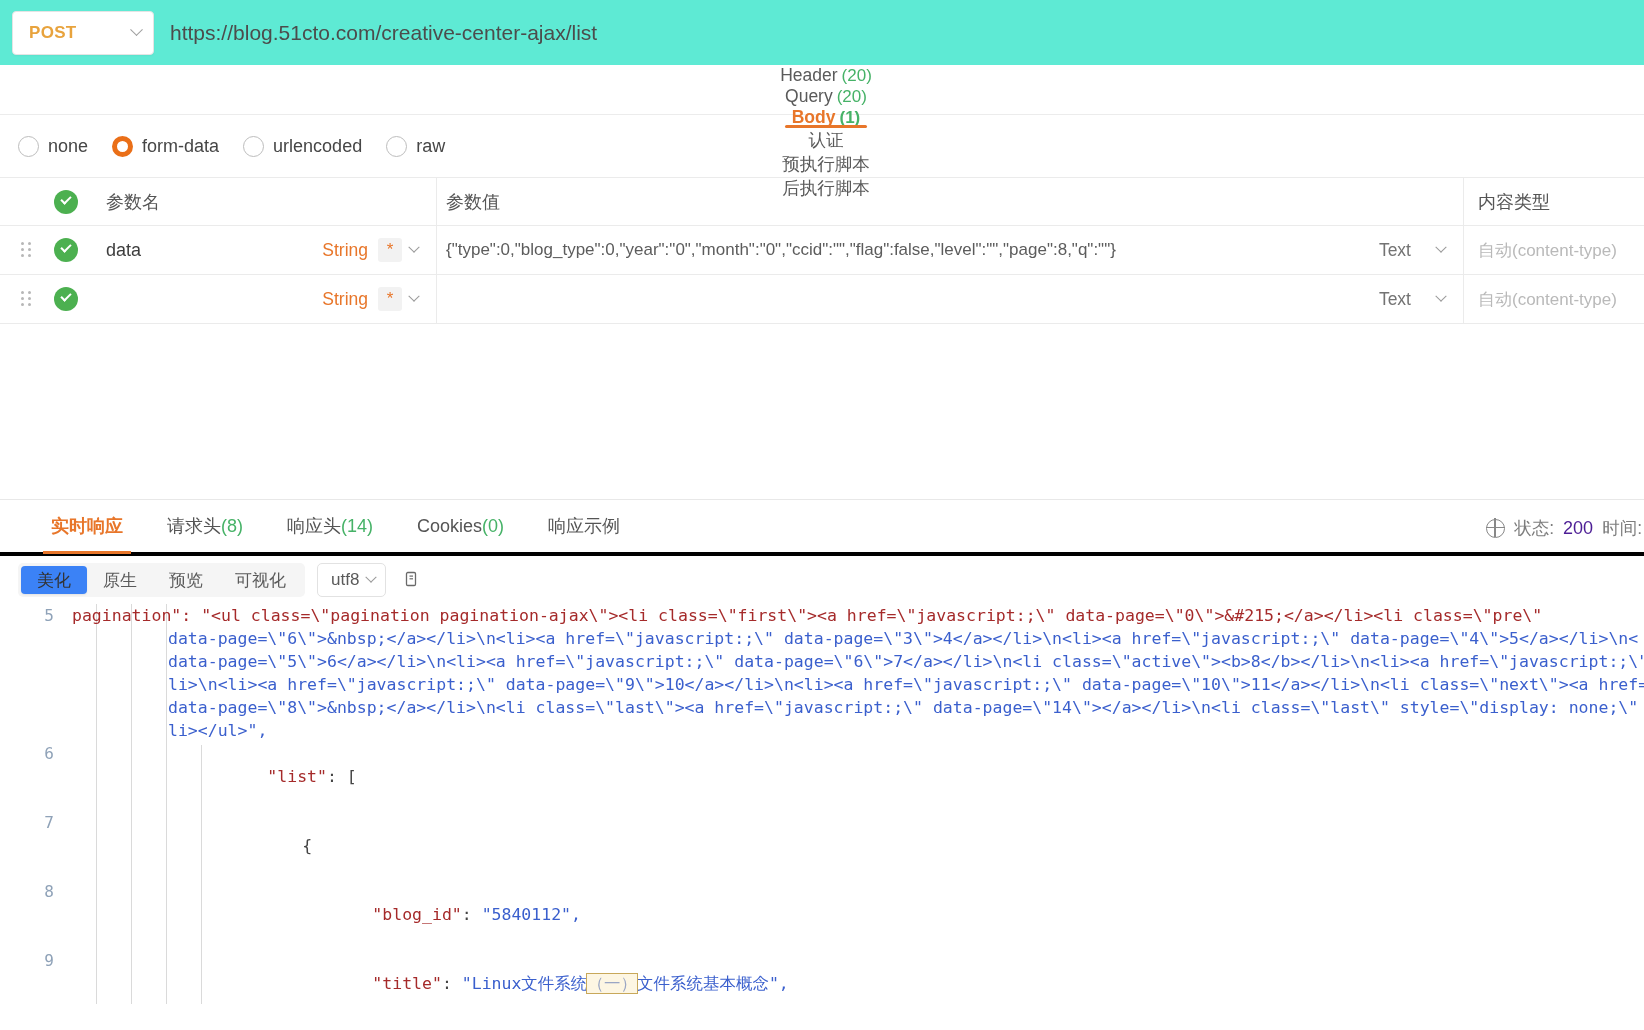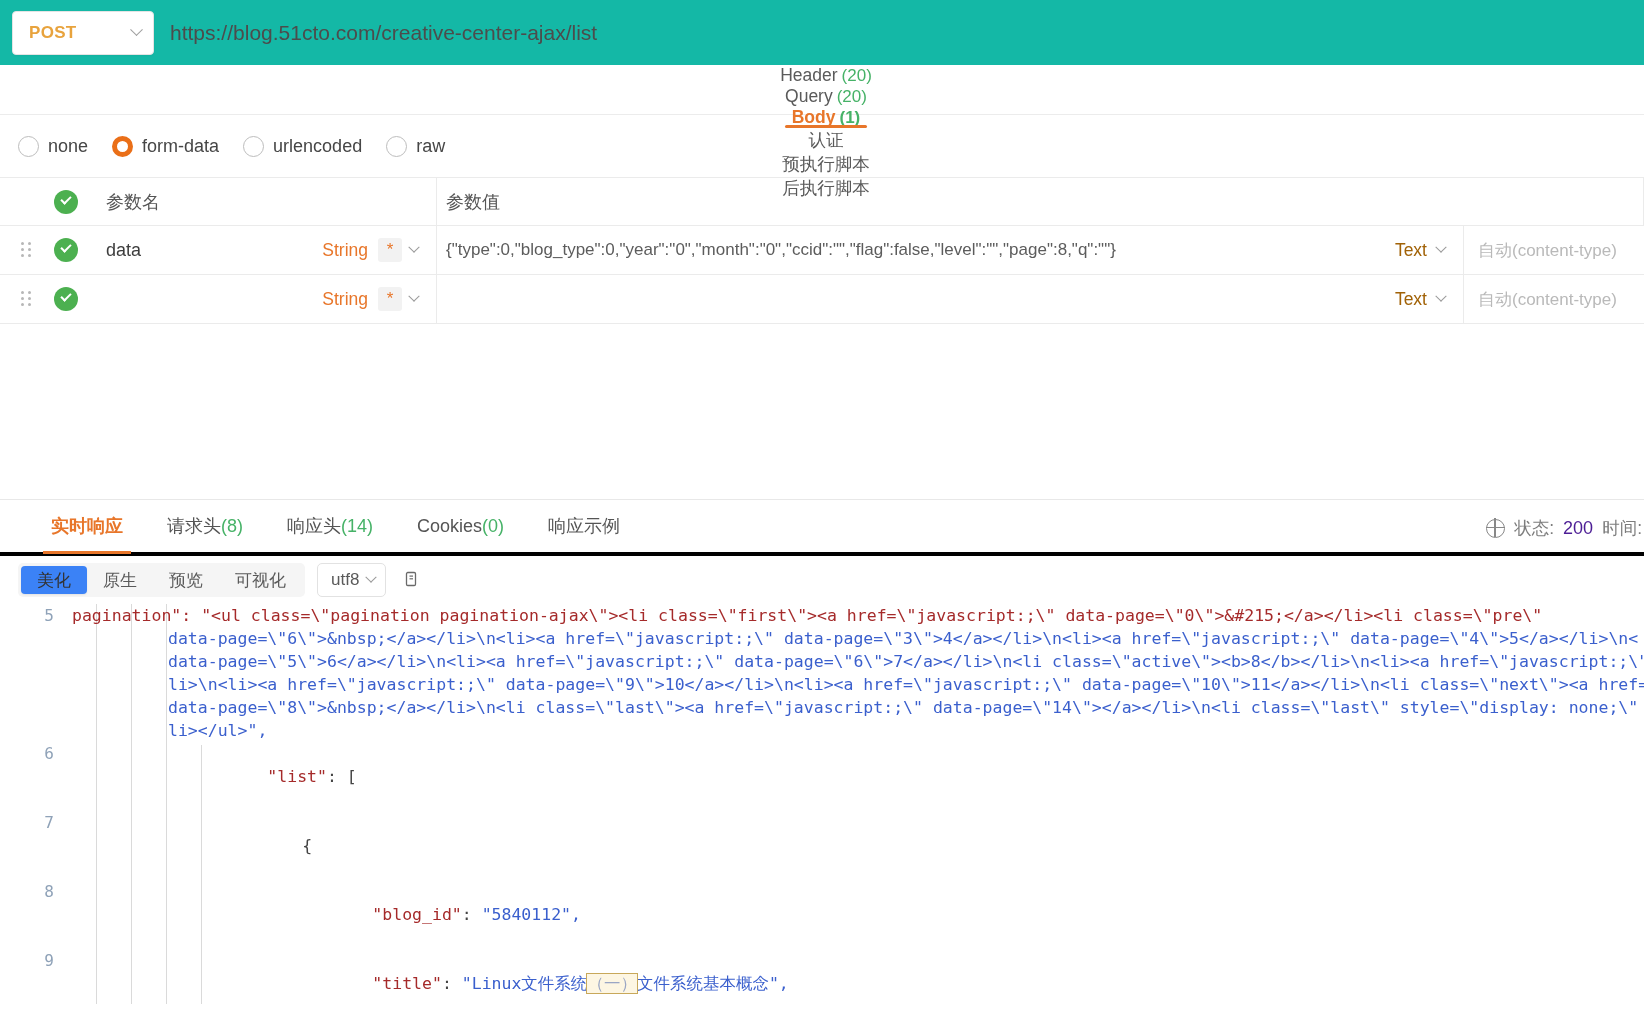--- a/index.html
+++ b/index.html
@@ -13,21 +13,21 @@
   }
   .app { width: 1644px; height: 1030px; position: relative; background:#fff; }
 
   
   .urlbar {
     position: relative;
     height: 65px;
     display: flex;
     align-items: center;
     padding: 0 0 0 12px;
-    background: #14b8a6;
+    background: #5eead4;
   }
   .method-select {
     width: 142px; height: 44px;
     background: #fff;
     border: 1px solid #e4e4e4;
     border-radius: 4px;
     display: flex; align-items: center; justify-content: space-between;
     padding: 0 12px 0 16px;
     box-shadow: 0 1px 2px rgba(0,0,0,0.04);
     cursor: pointer;
@@ -139,21 +139,21 @@
     background:#f2f2f2; color:#e8762a; font-size: 17px;
     width: 24px; height: 24px; display:flex; align-items:center; justify-content:center;
     border-radius: 3px; margin-right: 8px;
   }
   .mini-caret {
     display:inline-block; width: 8px; height: 8px;
     border-right: 1.5px solid #9a9a9a; border-bottom: 1.5px solid #9a9a9a;
     transform: rotate(45deg) translate(-2px,-2px);
     margin-right: 18px;
   }
-  .sel-txt { font-size: 17.5px; color: #a16207; margin-right: 10px; }
+  .sel-txt { font-size: 17.5px; color: #737373; margin-right: 26px; }
   .ph-txt { font-size: 17px; color: #b9b9b9; }
 
   .spacer-area { height: 175px; background:#fff; }
 
   
   .resp-divider { border-top: 1px solid #e8e8e8; }
   .resp-tabs {
     height: 56px; display:flex; align-items:center; position: relative;
     padding-left: 29px; border-bottom: 4px solid #000000;
   }
@@ -296,20 +296,23 @@
       <div class="c-drag"></div>
       <div class="c-name" style="flex:0 0 383px;padding-left:0;font-family:Liberation Serif, serif;">
         <div class="c-check">
           <span class="gcheck"></span>
         </div>
         <span class="hdr-txt">参数名</span>
       </div>
       <div class="c-val" style="padding-left:9px;">
         <span class="hdr-txt">参数值</span>
       </div>
+      <div class="c-type">
+        <span class="hdr-txt">内容类型</span>
+      </div>
     </div>
 
     <div class="ptable-row">
       <div class="c-drag">
         <span class="dots6">
             <i></i>
             <i></i>
             <i></i>
             <i></i>
             <i></i>

